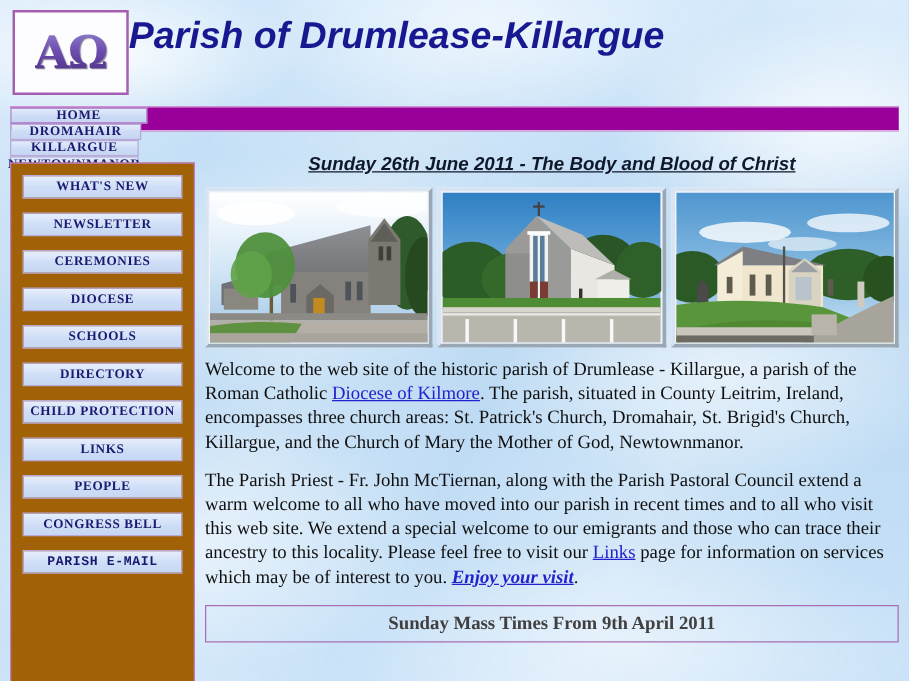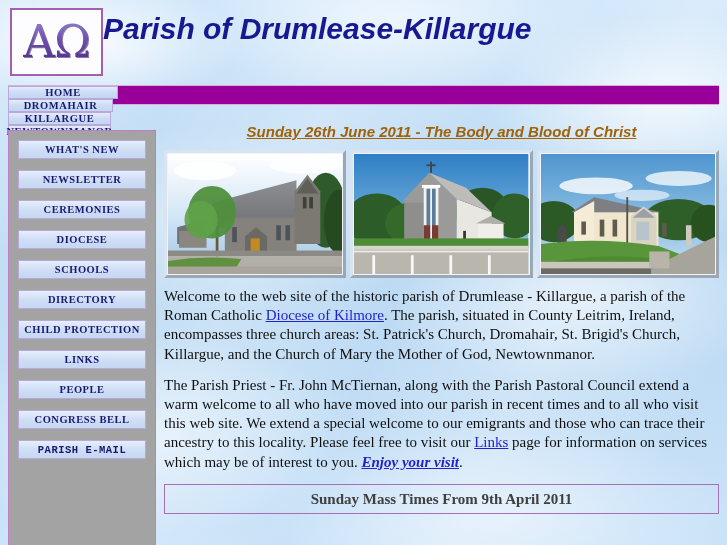--- a/index.html
+++ b/index.html
@@ -51,22 +51,22 @@
     height: 68px;
     background: #fdfdff;
     border: 2px solid #a55fb0;
     box-sizing: border-box;
     display: flex;
     align-items: center;
     justify-content: center;
   }
   #logo-glyph {
     font-family: "DejaVu Serif", serif;
-    font-size: 44px;
-    font-weight: normal;
+    font-size: 36px;
+    font-weight: bold;
     line-height: 1;
     letter-spacing: -1px;
     background: linear-gradient(180deg, #8f7fd0 0%, #6f4fae 45%, #4a2f86 100%);
     -webkit-background-clip: text;
     background-clip: text;
     color: transparent;
     text-shadow: none;
     filter: drop-shadow(1px 1px 0 rgba(40,20,80,0.55));
   }
   #site-title {
@@ -121,21 +121,21 @@
     bottom: 0;
     display: flex;
   }
   #sidebar-wrap {
     width: 160px;
     padding: 20px 0 0 8px;
     box-sizing: border-box;
   }
   #sidebar {
     width: 148px;
-    background: #a3a3a3;
+    background: #a16207;
     border-left: 1px solid #c07cc7;
     border-right: 1px solid #c07cc7;
     border-top: 1px solid #c07cc7;
     box-sizing: border-box;
     padding: 9px 0 12px 0;
     min-height: 415px;
   }
   .side-btn {
     width: 128px;
     margin: 0 auto 11px auto;
@@ -160,21 +160,21 @@
     flex: 1;
     padding: 0 6px 0 2px;
     box-sizing: border-box;
   }
   #main-heading {
     text-align: center;
     font-family: "Liberation Sans", sans-serif;
     font-style: italic;
     font-weight: bold;
     font-size: 15px;
-    color: #a16207;
+    color: #0f172a;
     text-decoration: underline;
     margin: 13px 0 10px 0;
   }
   #photo-row {
     display: flex;
     gap: 4px;
     margin: 0 2px 9px 2px;
   }
   .photo-frame {
     flex: 1;

